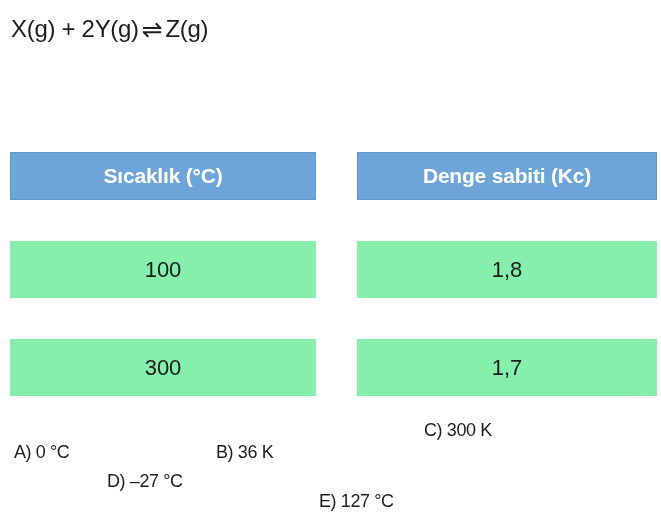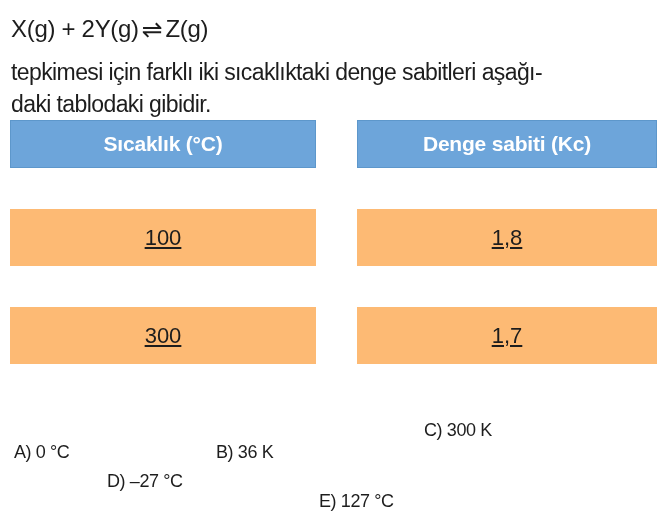--- a/index.html
+++ b/index.html
@@ -4,32 +4,32 @@
 <style>
   html,body { margin:0; padding:0; background:#ffffff; }
   .page {
     position:relative; width:661px; height:513px; background:#ffffff;
     font-family:"Liberation Sans", sans-serif; color:#1d1d1d; overflow:hidden;
   }
   .equation { position:absolute; left:11px; top:14px; font-size:24px; letter-spacing:-0.3px; }
   .eq-arrow { font-family:"DejaVu Sans", sans-serif; font-size:25px; padding:0 3px; position:relative; top:1px; }
   .intro { position:absolute; left:11px; top:56px; font-size:23px; letter-spacing:-0.6px; line-height:32px; white-space:nowrap; }
   .ktable {
-    position:absolute; left:10px; top:120px;
+    position:absolute; left:10px; top:152px;
     display:grid; grid-template-columns:306px 300px; grid-template-rows:48px 57px 57px;
     row-gap:4px; column-gap:5px;gap:41px;
   }
   .th {
     background:#6da5da; border:1px solid #5d97cb; color:#ffffff;
     font-weight:bold; font-size:21px; letter-spacing:-0.2px;
     display:flex; align-items:center; justify-content:center; box-sizing:border-box;
   }
   .td {
-    background:#fdba74; font-size:22px;
-    display:flex; align-items:center; justify-content:center;text-decoration:underline;
+    background:#86efac; font-size:22px;
+    display:flex; align-items:center; justify-content:center;
   }
   .prompt {
     position:absolute; left:11px; top:320px; font-size:23px; font-weight:bold;
     letter-spacing:-0.7px; line-height:33px; white-space:nowrap;
   }
   .ul { border-bottom:2px solid #1d1d1d; padding-bottom:1px; }
   .opt { position:absolute; font-size:18px; letter-spacing:-0.4px; white-space:nowrap; }
   .opt-a { left:14px;  top:442px; }
   .opt-b { left:216px; top:442px; }
   .opt-c { left:424px; top:420px; }
@@ -38,24 +38,20 @@
 </style>
 </head>
 <body>
 
 <div class="page">
 
   <div class="equation">
     <span>X(g) + 2Y(g)</span><span class="eq-arrow">⇌</span><span>Z(g)</span>
   </div>
 
-  <div class="intro">
-    <div class="line">tepkimesi için farklı iki sıcaklıktaki denge sabitleri aşağı-</div>
-    <div class="line">daki tablodaki gibidir.</div>
-  </div>
 
   <div class="ktable">
     <div class="th">Sıcaklık (°C)</div>
     <div class="th">Denge sabiti (Kc)</div>
     <div class="td">100</div>
     <div class="td">1,8</div>
     <div class="td">300</div>
     <div class="td">1,7</div>
   </div>
 

